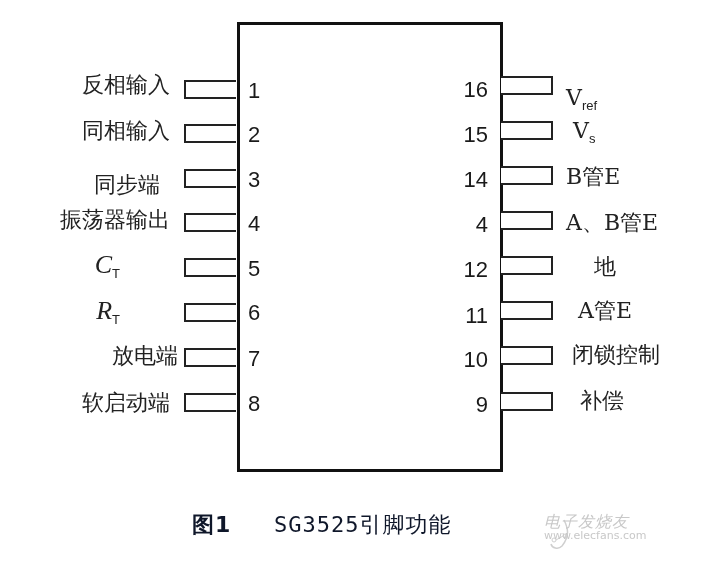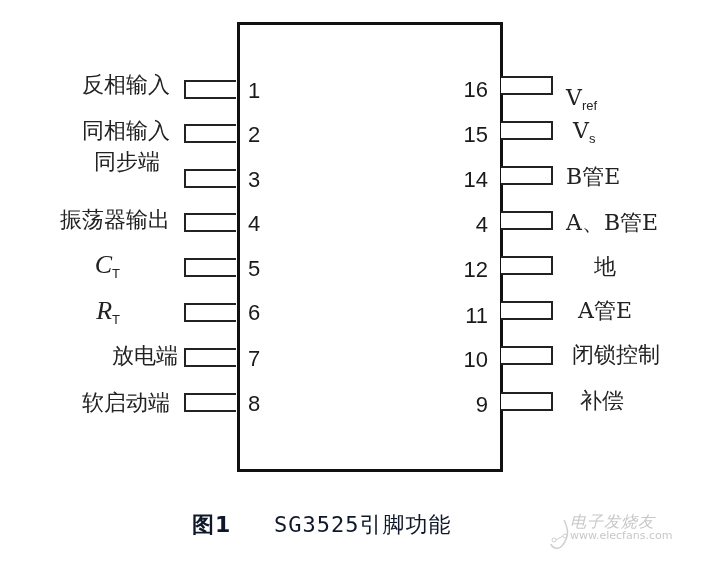--- a/index.html
+++ b/index.html
@@ -28,42 +28,42 @@
   .pin-label.left { right: 540px; text-align: left; }
   .pin-label.right { left: 566px; }
   .pin-label .ital { font-style: italic; font-family: "Liberation Serif", serif; font-size: 26px; }
   .pin-label sub { font-size: 13px; font-family: "Liberation Sans", sans-serif; vertical-align: -5px; }
   .caption {
     position: absolute; left: 192px; top: 510px; font-size: 22px; color: #0f172a; letter-spacing: 1px;
     font-family: "DejaVu Sans Mono", "Liberation Mono", monospace; white-space: pre;
   }
   .caption .fig { font-weight: bold; font-family: "DejaVu Sans", sans-serif; }
   .watermark {
-    position: absolute; left: 570px; top: 515px; color: #c8c8c8; font-size: 11px; line-height: 14px;
+    position: absolute; left: 544px; top: 515px; color: #c8c8c8; font-size: 11px; line-height: 14px;
   }
   .watermark .wm-cn { font-size: 16px; letter-spacing: 1px; font-family: "DejaVu Serif", serif; font-style: italic; }
   .wm-icon { position: absolute; left: 548px; top: 518px; }
 </style>
 </head>
 <body>
 
 <div>
   <div class="ic-body"></div>
 
   <div class="pin left" style="top:80px"></div>
   <div class="pin-num left" style="top:79px">1</div>
   <div class="pin-label left" style="top:72px">反相输入</div>
 
   <div class="pin left" style="top:124px"></div>
   <div class="pin-num left" style="top:123px">2</div>
   <div class="pin-label left" style="top:118px">同相输入</div>
 
   <div class="pin left" style="top:169px"></div>
   <div class="pin-num left" style="top:168px">3</div>
-  <div class="pin-label left" style="top:149px; right:550px">同步端</div>
+  <div class="pin-label left" style="top:172px; right:550px">同步端</div>
 
   <div class="pin left" style="top:213px"></div>
   <div class="pin-num left" style="top:212px">4</div>
   <div class="pin-label left" style="top:207px">振荡器输出</div>
 
   <div class="pin left" style="top:258px"></div>
   <div class="pin-num left" style="top:257px">5</div>
   <div class="pin-label left" style="top:252px; right:590px"><span class="ital">C</span><sub>T</sub></div>
 
   <div class="pin left" style="top:303px"></div>

